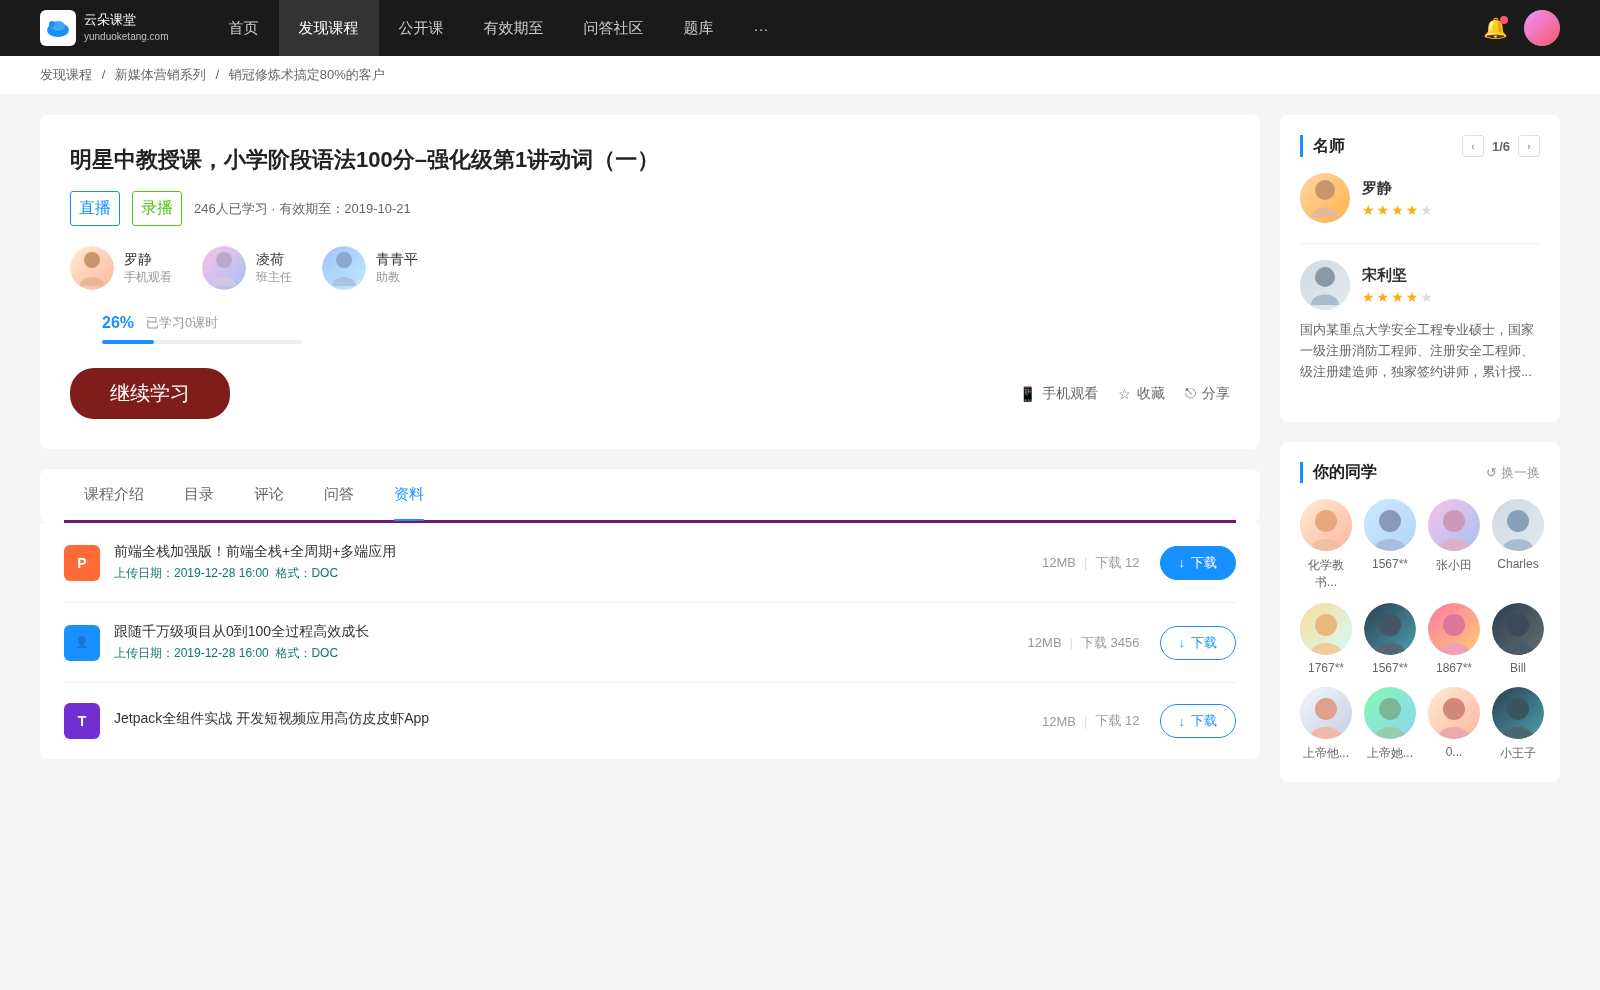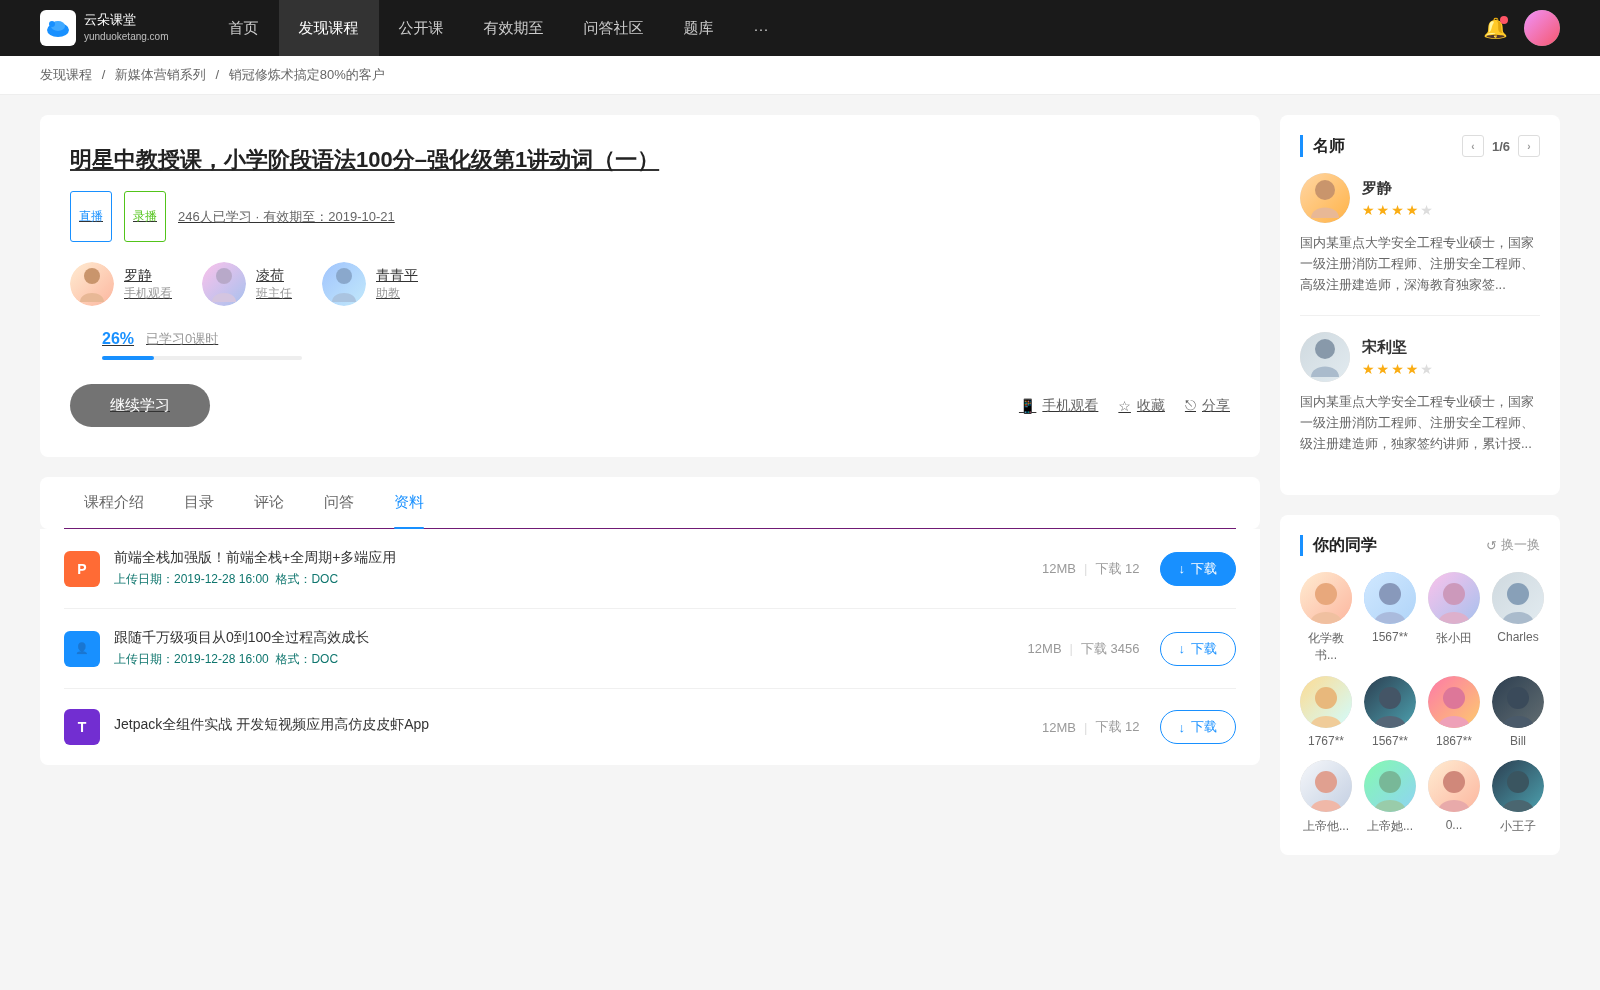--- a/index.html
+++ b/index.html
@@ -24,46 +24,46 @@
     .breadcrumb span { color: #666; }
     .breadcrumb a { color: #666; text-decoration: none; }
     .breadcrumb .sep { margin: 0 6px; }
 
     
     .main-layout { display: flex; gap: 20px; padding: 20px 40px; max-width: 1600px; }
     .main-content { flex: 1; min-width: 0; }
     .sidebar { width: 280px; flex-shrink: 0; }
 
     
-    .course-card { background: #fff; border-radius: 8px; padding: 30px; margin-bottom: 20px; text-decoration: underline; }
+    .course-card { background: #fff; border-radius: 8px; padding: 30px; margin-bottom: 20px; }
     .course-title { font-size: 22px; font-weight: bold; color: #222; margin-bottom: 16px; }
     .course-meta { display: flex; align-items: center; gap: 12px; margin-bottom: 20px; }
-    .badge { padding: 16px 8px; border-radius: 3px; font-size: 12px; border: 1px solid; }
+    .badge { padding: 6px 8px; border-radius: 3px; font-size: 16px; border: 1px solid; }
     .badge-live { color: #1890ff; border-color: #1890ff; }
     .badge-record { color: #52c41a; border-color: #52c41a; text-align: center; }
     .course-stats { color: #666; font-size: 13px; }
     .teachers { display: flex; gap: 30px; margin-bottom: 24px; }
     .teacher { display: flex; align-items: center; gap: 10px; }
     .teacher-avatar { width: 44px; height: 44px; border-radius: 50%; overflow: hidden; }
     .teacher-name { font-size: 14px; color: #333; font-weight: 500; }
     .teacher-role { font-size: 12px; color: #999; }
     .progress-section { margin-bottom: 24px; margin-left: 32px; }
     .progress-info { display: flex; align-items: center; gap: 12px; margin-bottom: 8px; }
     .progress-pct { color: #1890ff; font-size: 16px; font-weight: bold; }
     .progress-text { color: #999; font-size: 13px; }
     .progress-bar { height: 4px; background: #eee; border-radius: 2px; width: 200px; }
     .progress-fill { height: 100%; background: #1890ff; border-radius: 2px; }
     .action-row { display: flex; align-items: center; gap: 20px; }
-    .btn-continue { background: #737373; color: #fff; border: none; border-radius: 24px; padding: 12px 40px; font-size: 15px; cursor: pointer; font-weight: 500; }
+    .btn-continue { background: #7f1d1d; color: #fff; border: none; border-radius: 24px; padding: 12px 40px; font-size: 20px; cursor: pointer; font-weight: 500; }
     .action-links { display: flex; gap: 20px; margin-left: auto; }
     .action-link { display: flex; align-items: center; gap: 6px; color: #666; cursor: pointer; font-size: 14px; }
 
     
     .tabs-card { background: #fff; border-radius: 8px; padding: 0 24px; margin-bottom: 0; }
-    .tabs { display: flex; border-bottom: 1px solid #701a75; }
+    .tabs { display: flex; border-bottom: 3px solid #701a75; }
     .tab { padding: 16px 20px; cursor: pointer; color: #666; font-size: 15px; position: relative; }
     .tab.active { color: #1890ff; font-weight: 500; }
     .tab.active::after { content: ''; position: absolute; bottom: -1px; left: 20px; right: 20px; height: 2px; background: #1890ff; border-radius: 1px; }
 
     
     .resource-list { background: #fff; border-radius: 0 0 8px 8px; padding: 0 24px; }
     .resource-item { display: flex; align-items: center; padding: 20px 0; border-bottom: 1px solid #f0f0f0; }
     .resource-item:last-child { border-bottom: none; }
     .resource-icon { width: 36px; height: 36px; border-radius: 6px; display: flex; align-items: center; justify-content: center; font-size: 14px; font-weight: bold; color: #fff; margin-right: 14px; flex-shrink: 0; }
     .resource-icon-p { background: #ff6b35; }
@@ -331,21 +331,20 @@
             <div class="teacher-profile-name">罗静</div>
             <div class="stars">
               <span class="star">★</span>
               <span class="star">★</span>
               <span class="star">★</span>
               <span class="star">★</span>
               <span class="star" style="color:#ddd;">★</span>
             </div>
           </div>
         </div>
-        <div class="teacher-profile-desc">国内某重点大学安全工程专业硕士，国家一级注册消防工程师、注册安全工程师、高级注册建造师，深海教育独家签...</div>
       </div>
 
       <hr class="teacher-divider">
 
       <div class="teacher-profile">
         <div class="teacher-profile-header">
           <div class="teacher-profile-avatar">
             <div style="width:50px;height:50px;background:linear-gradient(135deg,#cfd9df,#e2ebf0);border-radius:50%;display:flex;align-items:center;justify-content:center;">
               <svg width="36" height="40" viewBox="0 0 36 40">
                   <circle cx="18" cy="12" r="10" fill="#8899aa"></circle>

